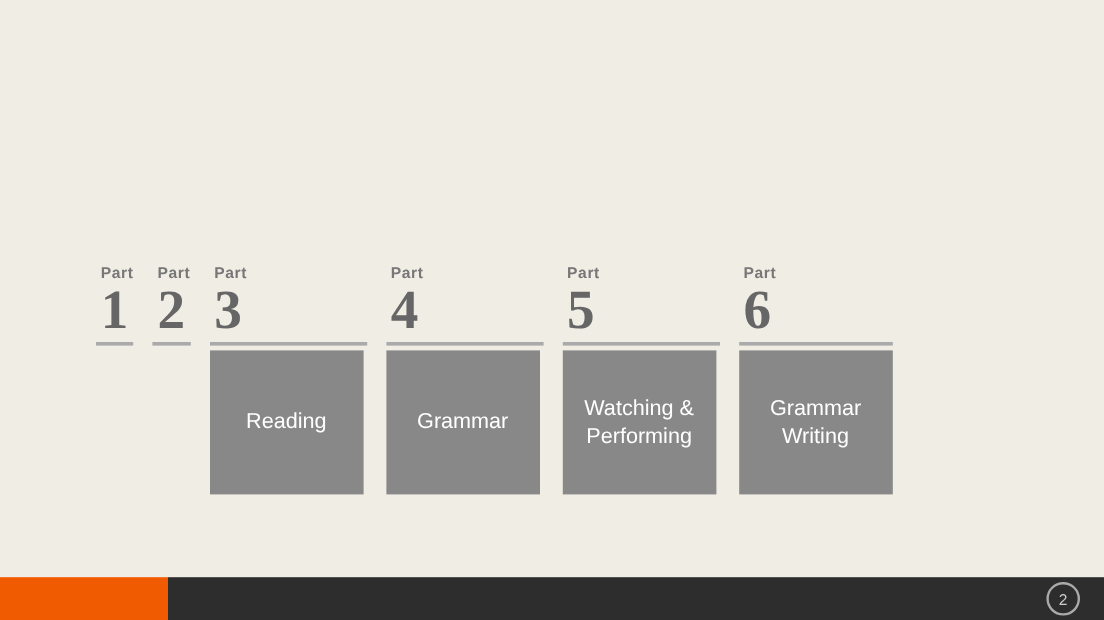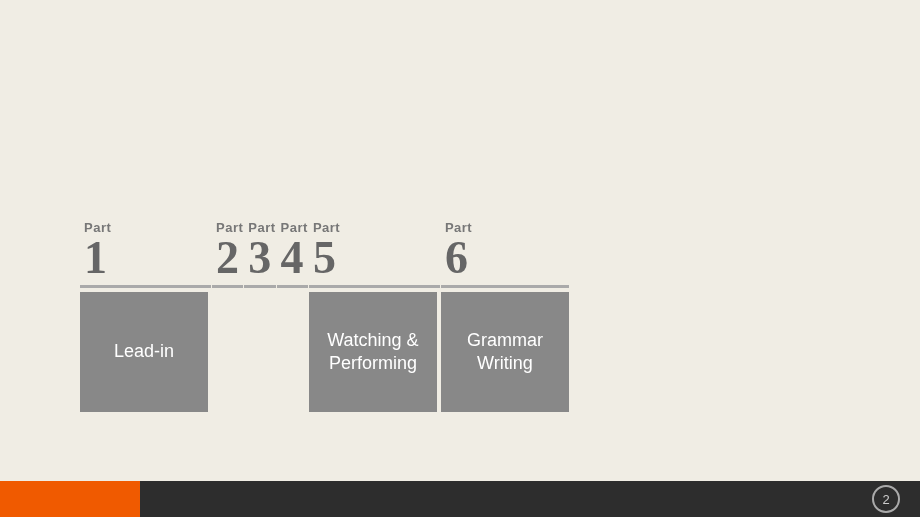--- a/index.html
+++ b/index.html
@@ -77,21 +77,21 @@
       line-height: 1.3;
     }
 
     .part-column:not(:last-child) .part-box {
       margin-right: 3px;
     }
 
     .parts-wrapper {
       display: flex;
       flex-direction: row;
-      gap: 1px;
+      gap: 16px;
     }
 
     .footer {
       position: absolute;
       bottom: 0;
       left: 0;
       right: 0;
       height: 36px;
       display: flex;
       flex-direction: row;
@@ -131,47 +131,50 @@
 
 <div class="main-content">
   <div class="parts-wrapper">
 
     <div class="part-column">
       <div class="part-header">
         <span class="part-label">Part</span>
         <span class="part-number">1</span>
       </div>
       <div class="part-divider"></div>
-      <div class="part-box">
-        <span class="part-box-text">Lead-in</span>
-      </div>
     </div>
 
     <div class="part-column">
       <div class="part-header">
         <span class="part-label">Part</span>
         <span class="part-number">2</span>
       </div>
       <div class="part-divider"></div>
     </div>
 
     <div class="part-column">
       <div class="part-header">
         <span class="part-label">Part</span>
         <span class="part-number">3</span>
       </div>
       <div class="part-divider"></div>
+      <div class="part-box">
+        <span class="part-box-text">Reading</span>
+      </div>
     </div>
 
     <div class="part-column">
       <div class="part-header">
         <span class="part-label">Part</span>
         <span class="part-number">4</span>
       </div>
       <div class="part-divider"></div>
+      <div class="part-box">
+        <span class="part-box-text">Grammar</span>
+      </div>
     </div>
 
     <div class="part-column">
       <div class="part-header">
         <span class="part-label">Part</span>
         <span class="part-number">5</span>
       </div>
       <div class="part-divider"></div>
       <div class="part-box">
         <span class="part-box-text">Watching &amp; Performing</span>

